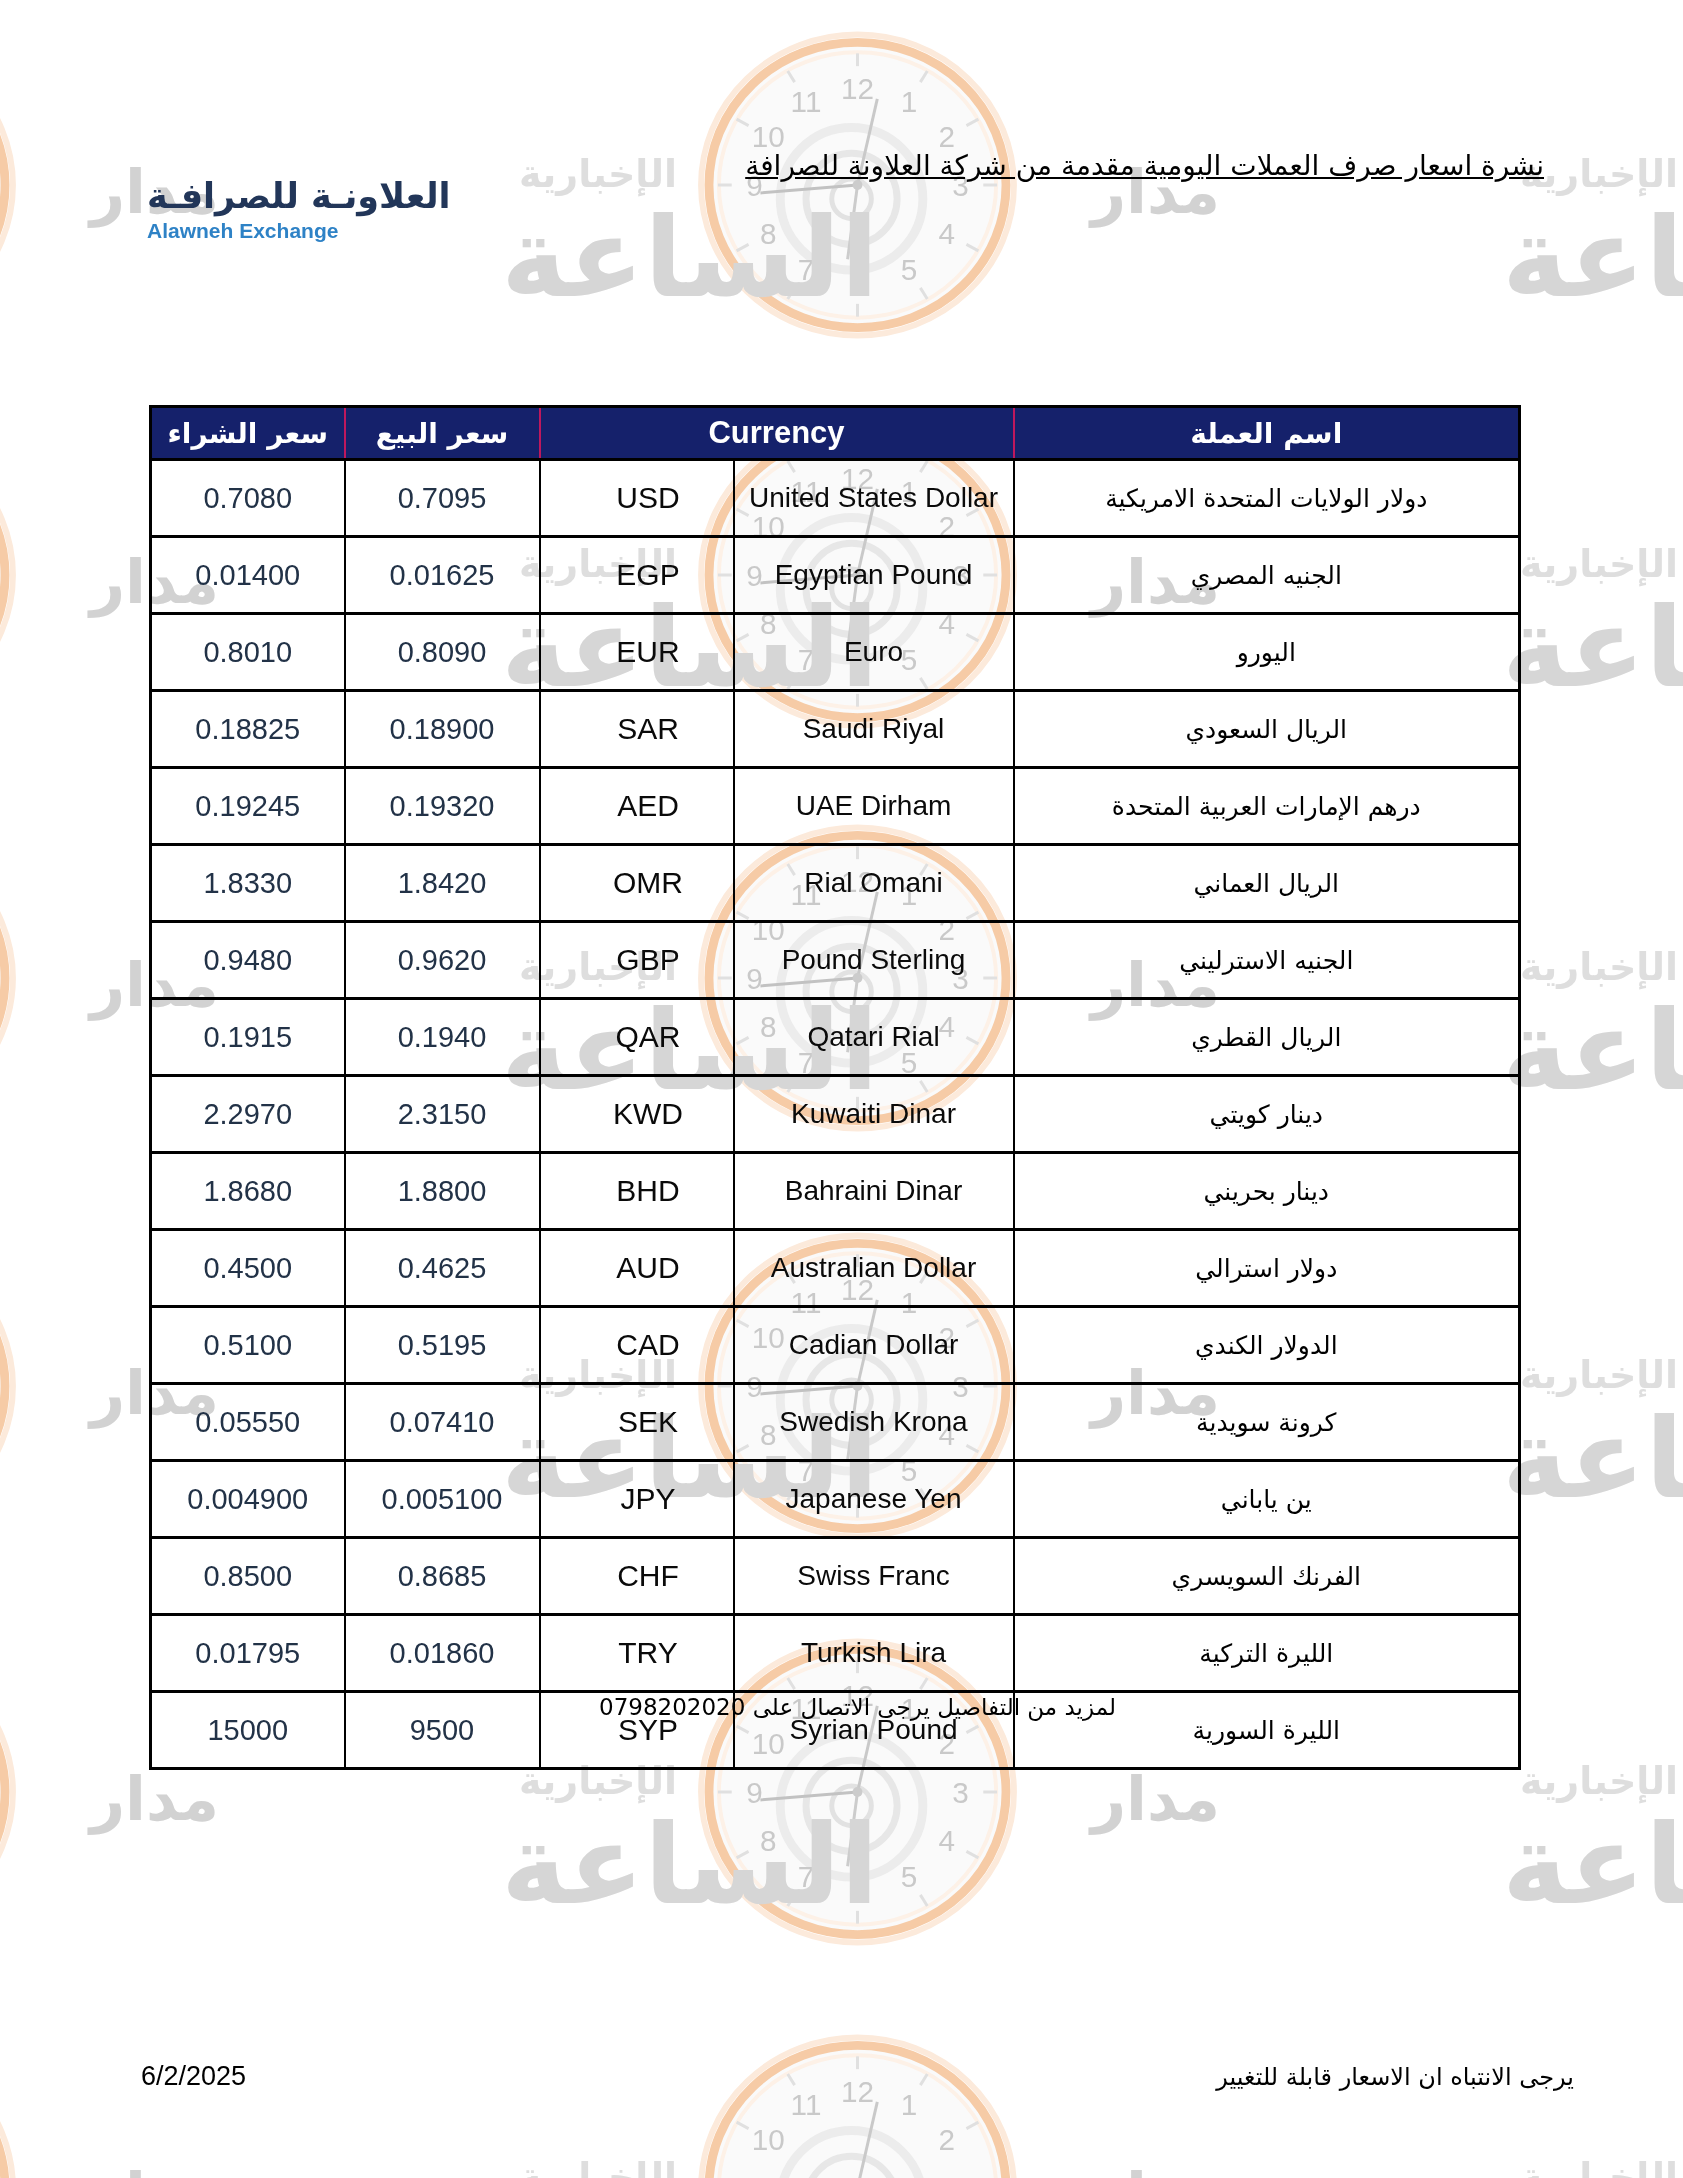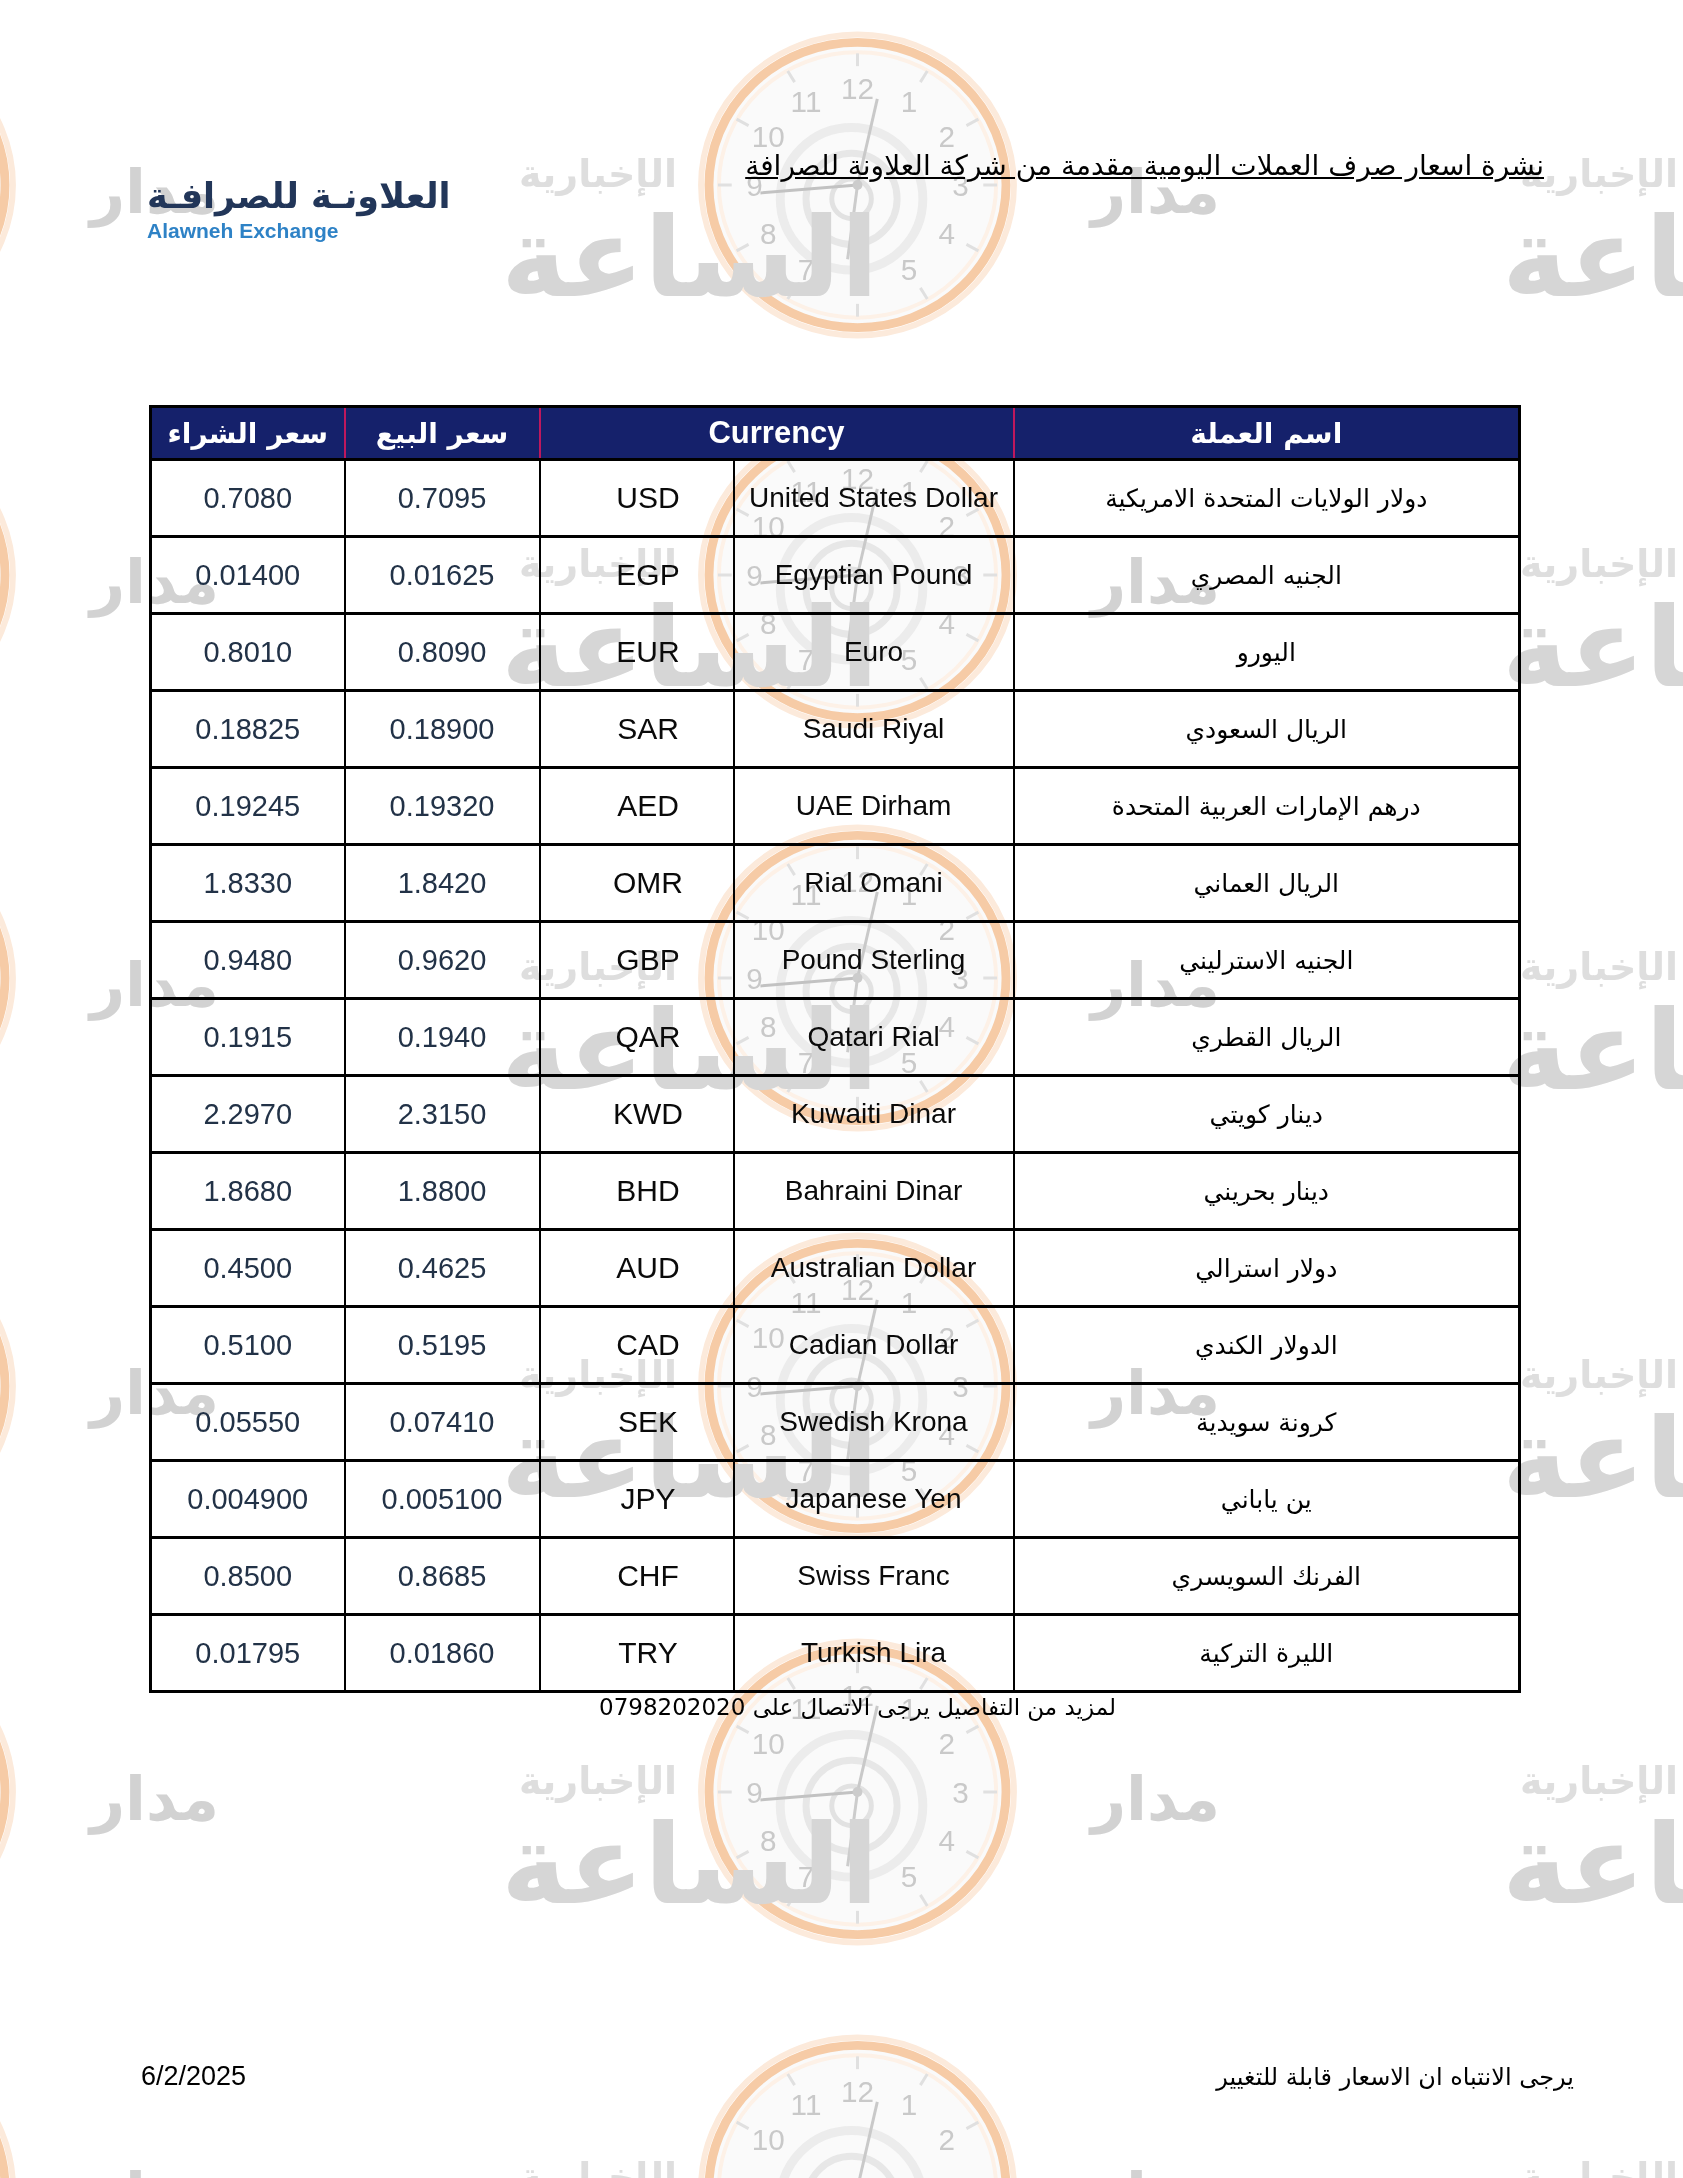--- a/index.html
+++ b/index.html
@@ -904,20 +904,27 @@
     <td class="name-en">Swiss Franc</td>
     <td class="name-ar">الفرنك السويسري</td>
   </tr>
         <tr>
     <td class="buy">0.01795</td>
     <td class="sell">0.01860</td>
     <td class="code">TRY</td>
     <td class="name-en">Turkish Lira</td>
     <td class="name-ar">الليرة التركية</td>
   </tr>
+        <tr>
+    <td class="buy">15000</td>
+    <td class="sell">9500</td>
+    <td class="code">SYP</td>
+    <td class="name-en">Syrian Pound</td>
+    <td class="name-ar">الليرة السورية</td>
+  </tr>
       </tbody>
   </table>
 
   <div class="contact">لمزيد من التفاصيل يرجى الاتصال على 0798202020</div>
   <div class="date">6/2/2025</div>
   <div class="note">يرجى الانتباه ان الاسعار قابلة للتغيير</div>
 </div>
 
 
 </body></html>

